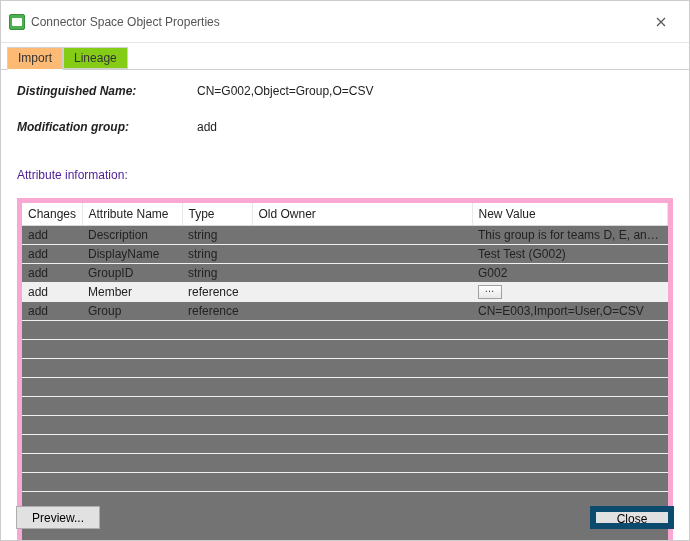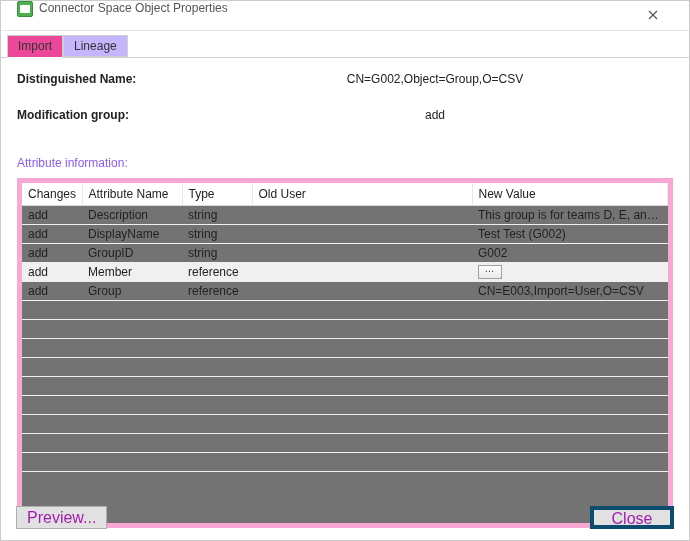--- a/index.html
+++ b/index.html
@@ -6,24 +6,24 @@
     body {
       font-family: "Segoe UI", Tahoma, sans-serif;
       font-size: 12px;
       background: #ffffff;
       width: 690px;
       height: 541px;
       overflow: hidden;
       border: 1px solid #cccccc;
     }
     .titlebar {
-      height: 30px;
-      display: flex;
-      align-items: flex-start;
-      padding: 0 16px;
+      height: 42px;
+      display: flex;
+      align-items: center;
+      padding: 0 8px;
       border-bottom: 1px solid #e5e5e5;
     }
     .titlebar-icon {
       width: 16px;
       height: 16px;
       background: #4caf50;
       border: 1px solid #388e3c;
       border-radius: 2px;
       margin-right: 6px;
       display: flex;
@@ -51,53 +51,53 @@
       cursor: pointer;
     }
     .tabs {
       display: flex;
       padding: 4px 6px 0 6px;
       border-bottom: 1px solid #d0d0d0;
     }
     .tab {
       padding: 3px 10px;
       border: 1px solid #d0d0d0;
-      background: #c4b5fd;
+      background: #84cc16;
       margin-right: 0;
       cursor: pointer;
       color: #333;
       position: relative;
     }
     .tab.active {
-      background: #ec4899;
+      background: #fdba74;
       border-bottom: 1px solid #ffffff;
       margin-bottom: -1px;
       z-index: 2;
     }
     .content {
       padding: 14px 16px 8px 16px;
     }
     .row {
       display: flex;
       margin-bottom: 4px;
     }
     .label-col {
       width: 180px;
       font-weight: bold;
       color: #222;
+      font-style: italic;
     }
     .value-col {
       flex: 1;
       color: #222;
-      text-align: center;
     }
     .section-label {
       margin-top: 30px;
-      margin-bottom: 8px;
-      color: #8b5cf6;
+      margin-bottom: 16px;
+      color: #4c1d95;
     }
     .table-container {
       border: 5px solid #f9a8d4;
       height: 350px;
       overflow: hidden;
       background: #737373;
     }
     table {
       width: 100%;
       border-collapse: collapse;
@@ -155,28 +155,28 @@
     }
     .footer-left, .footer-right {
       display: flex;
       gap: 8px;
     }
     .btn {
       min-width: 84px;
       height: 23px;
       border: 1px solid #adadad;
       background: #e1e1e1;
-      color: #a21caf;
+      color: #000000;
       font-family: inherit;
-      font-size: 16px;
+      font-size: 12px;
       cursor: pointer;
       padding: 0 10px;
     }
     .btn.primary {
-      border: 4px solid #0c4a6e;
+      border: 6px solid #0c4a6e;
       background: #e1e1e1;
     }
   </style>
 </head>
 <body>
 
 <div class="titlebar">
   <div class="titlebar-icon">
     <div class="titlebar-icon-inner"></div>
   </div>
@@ -215,21 +215,21 @@
         <col class="col-attrname">
         <col class="col-type">
         <col class="col-oldvalue">
         <col class="col-newvalue">
       </colgroup>
       <thead>
         <tr>
           <th>Changes</th>
           <th>Attribute Name</th>
           <th>Type</th>
-          <th>Old User</th>
+          <th>Old Owner</th>
           <th>New Value</th>
         </tr>
       </thead>
       <tbody id="table-body">
           <tr>
             <td>add</td>
             <td>Description</td>
             <td>string</td>
             <td></td>
             <td>This group is for teams D, E, and F</td>

